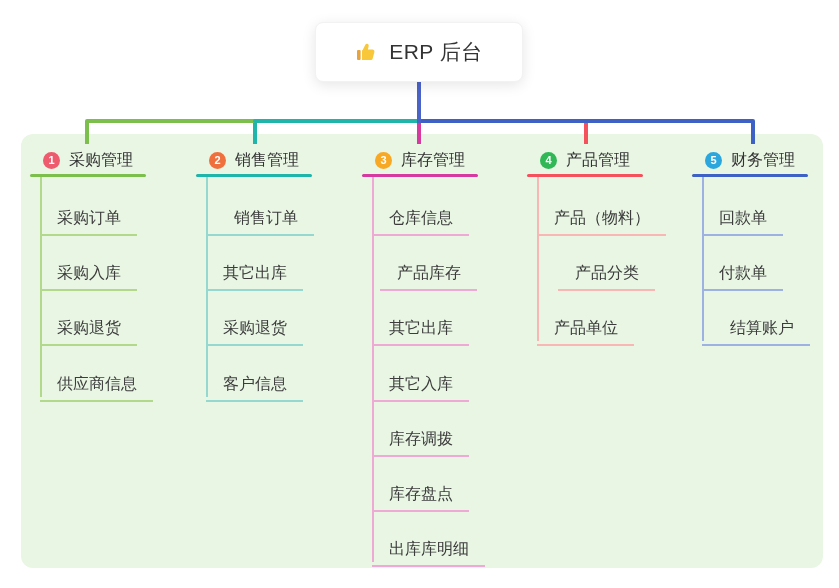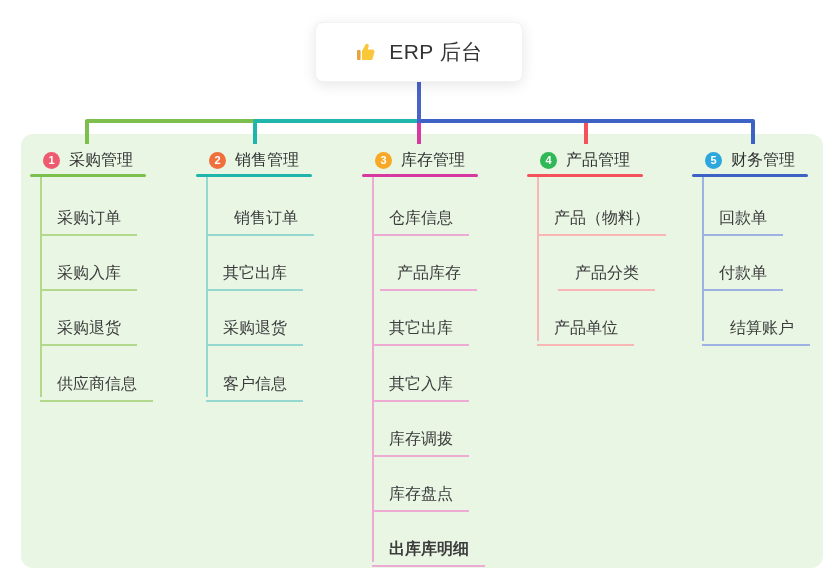--- a/index.html
+++ b/index.html
@@ -124,21 +124,21 @@
   </div>
       <div class="item abs" style="left: 372px; top: 366.6px; border-bottom: 2px solid rgb(238, 170, 212); font-family: Liberation Mono, monospace;">
     <span>其它入库</span>
   </div>
       <div class="item abs" style="left: 372px; top: 421.8px; border-bottom: 2px solid rgb(238, 170, 212);">
     <span>库存调拨</span>
   </div>
       <div class="item abs" style="left: 372px; top: 477px; border-bottom: 2px solid rgb(238, 170, 212);">
     <span>库存盘点</span>
   </div>
-      <div class="item abs" style="left: 372px; top: 532.2px; border-bottom: 2px solid rgb(238, 170, 212); font-weight: bold;">
+      <div class="item abs" style="left: 372px; top: 532.2px; border-bottom: 2px solid rgb(238, 170, 212);">
     <span>出库库明细</span>
   </div>
       <div class="branch-title abs" style="left: 540px; top: 148px;">
     <span class="badge" style="background: rgb(47, 184, 85);">4</span>
     <span class="btitle">产品管理</span>
   </div>
       <div class="thick abs" style="left: 527px; top: 174px; width: 116px; background: rgb(245, 81, 92);"></div>
       <div class="vline abs" style="left: 537px; top: 177px; height: 164.4px; background: rgb(248, 182, 180);"></div>
       <div class="item abs" style="left: 537px; top: 201px; border-bottom: 2px solid rgb(248, 182, 180);">
     <span>产品（物料）</span>

